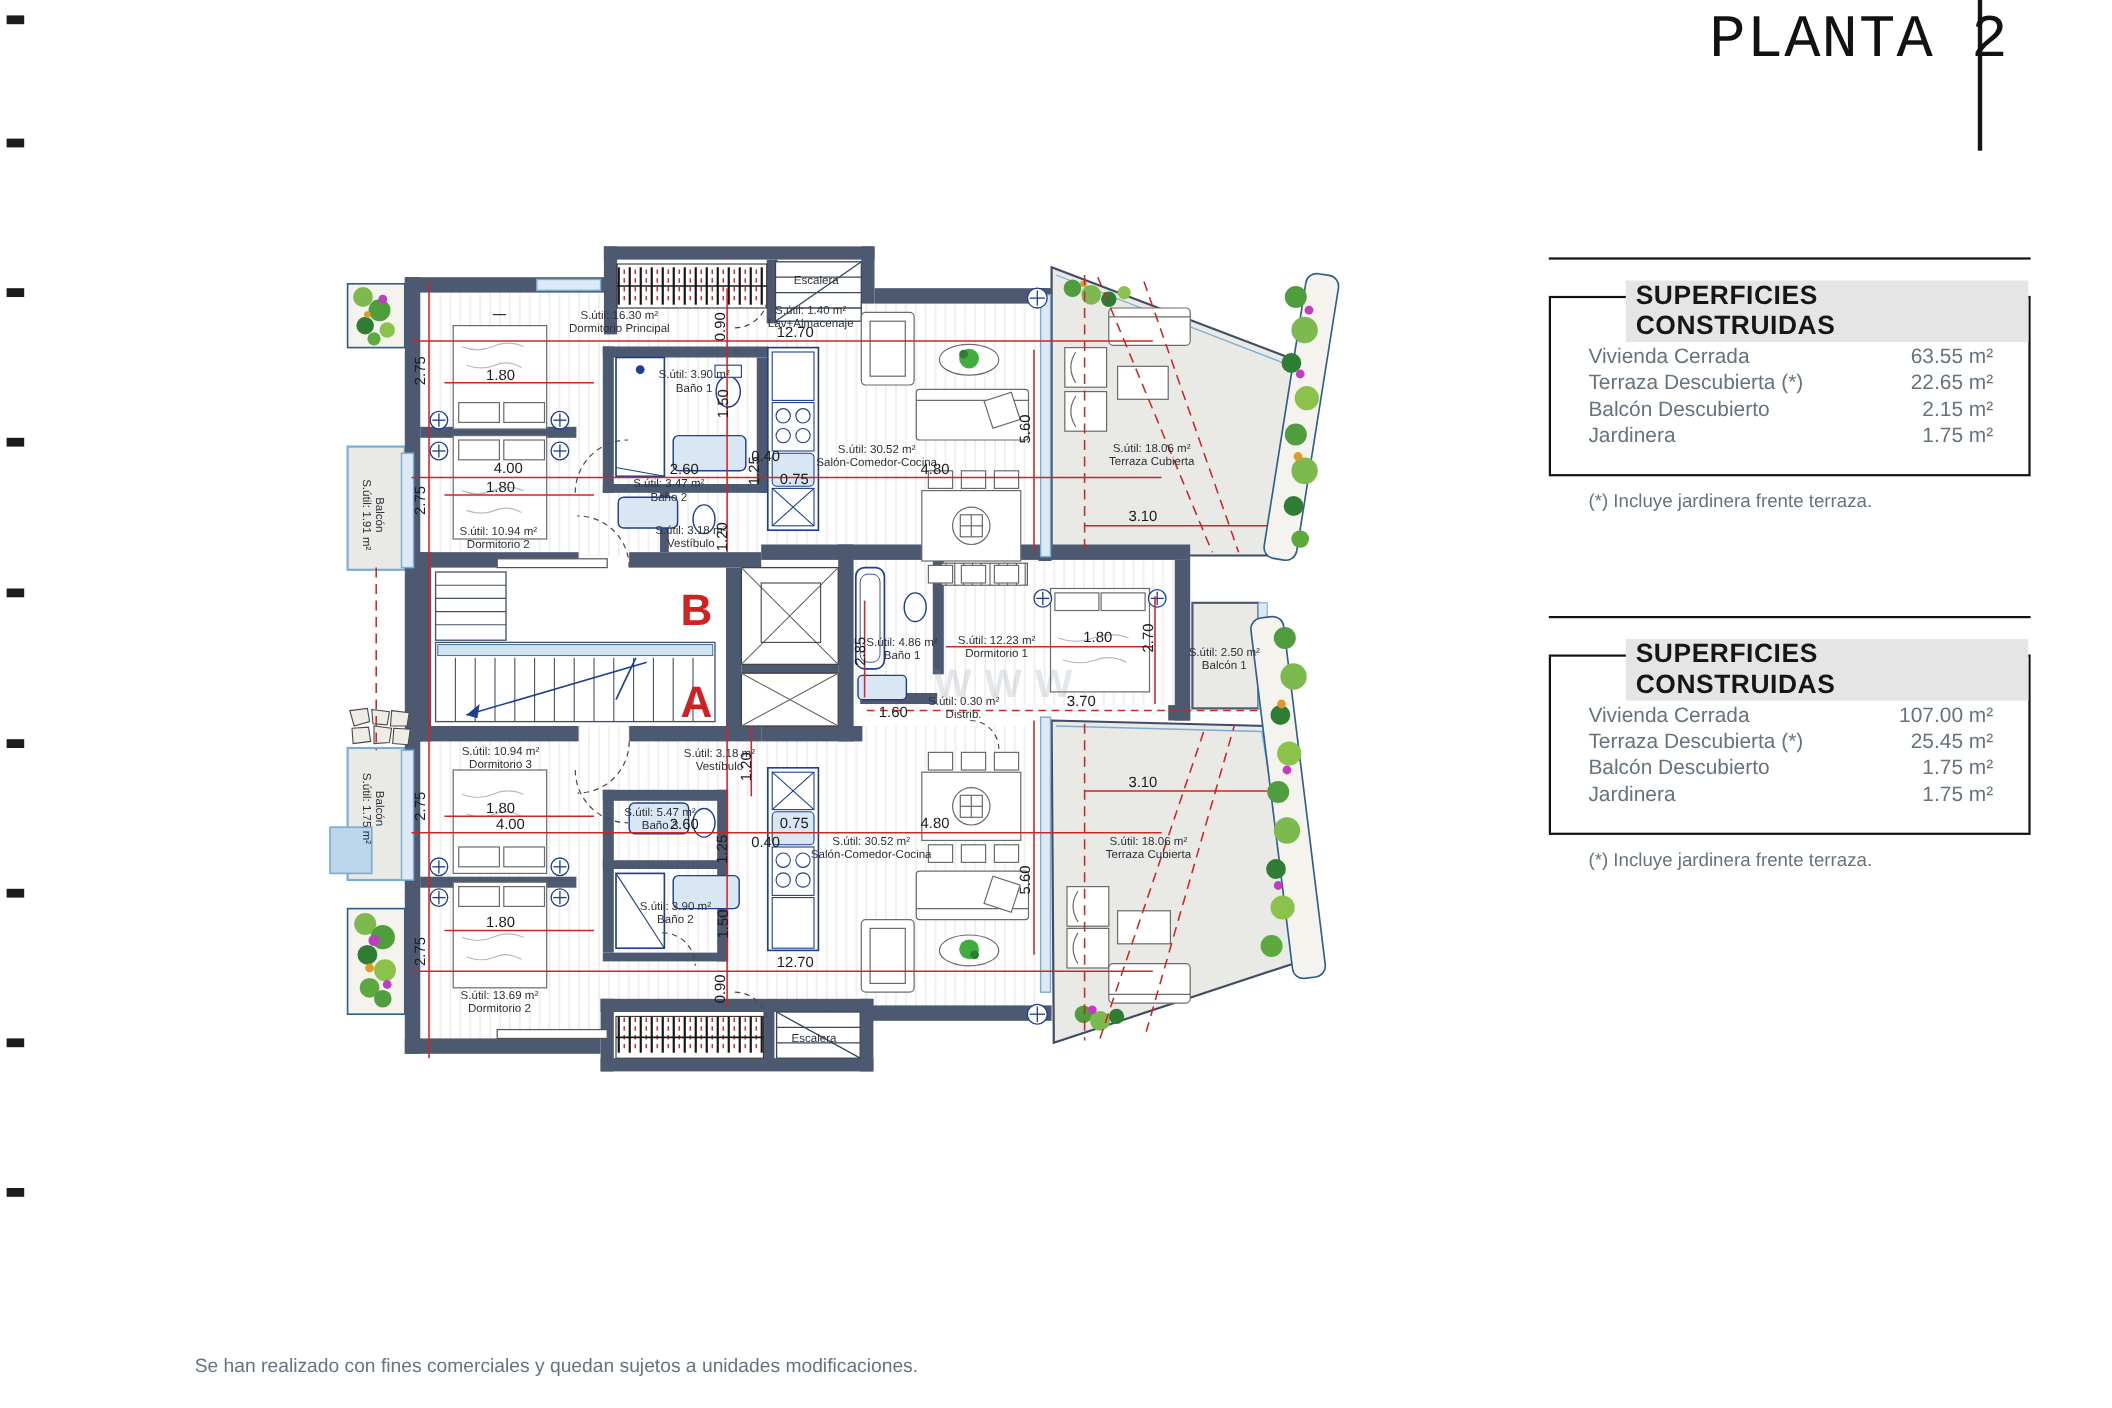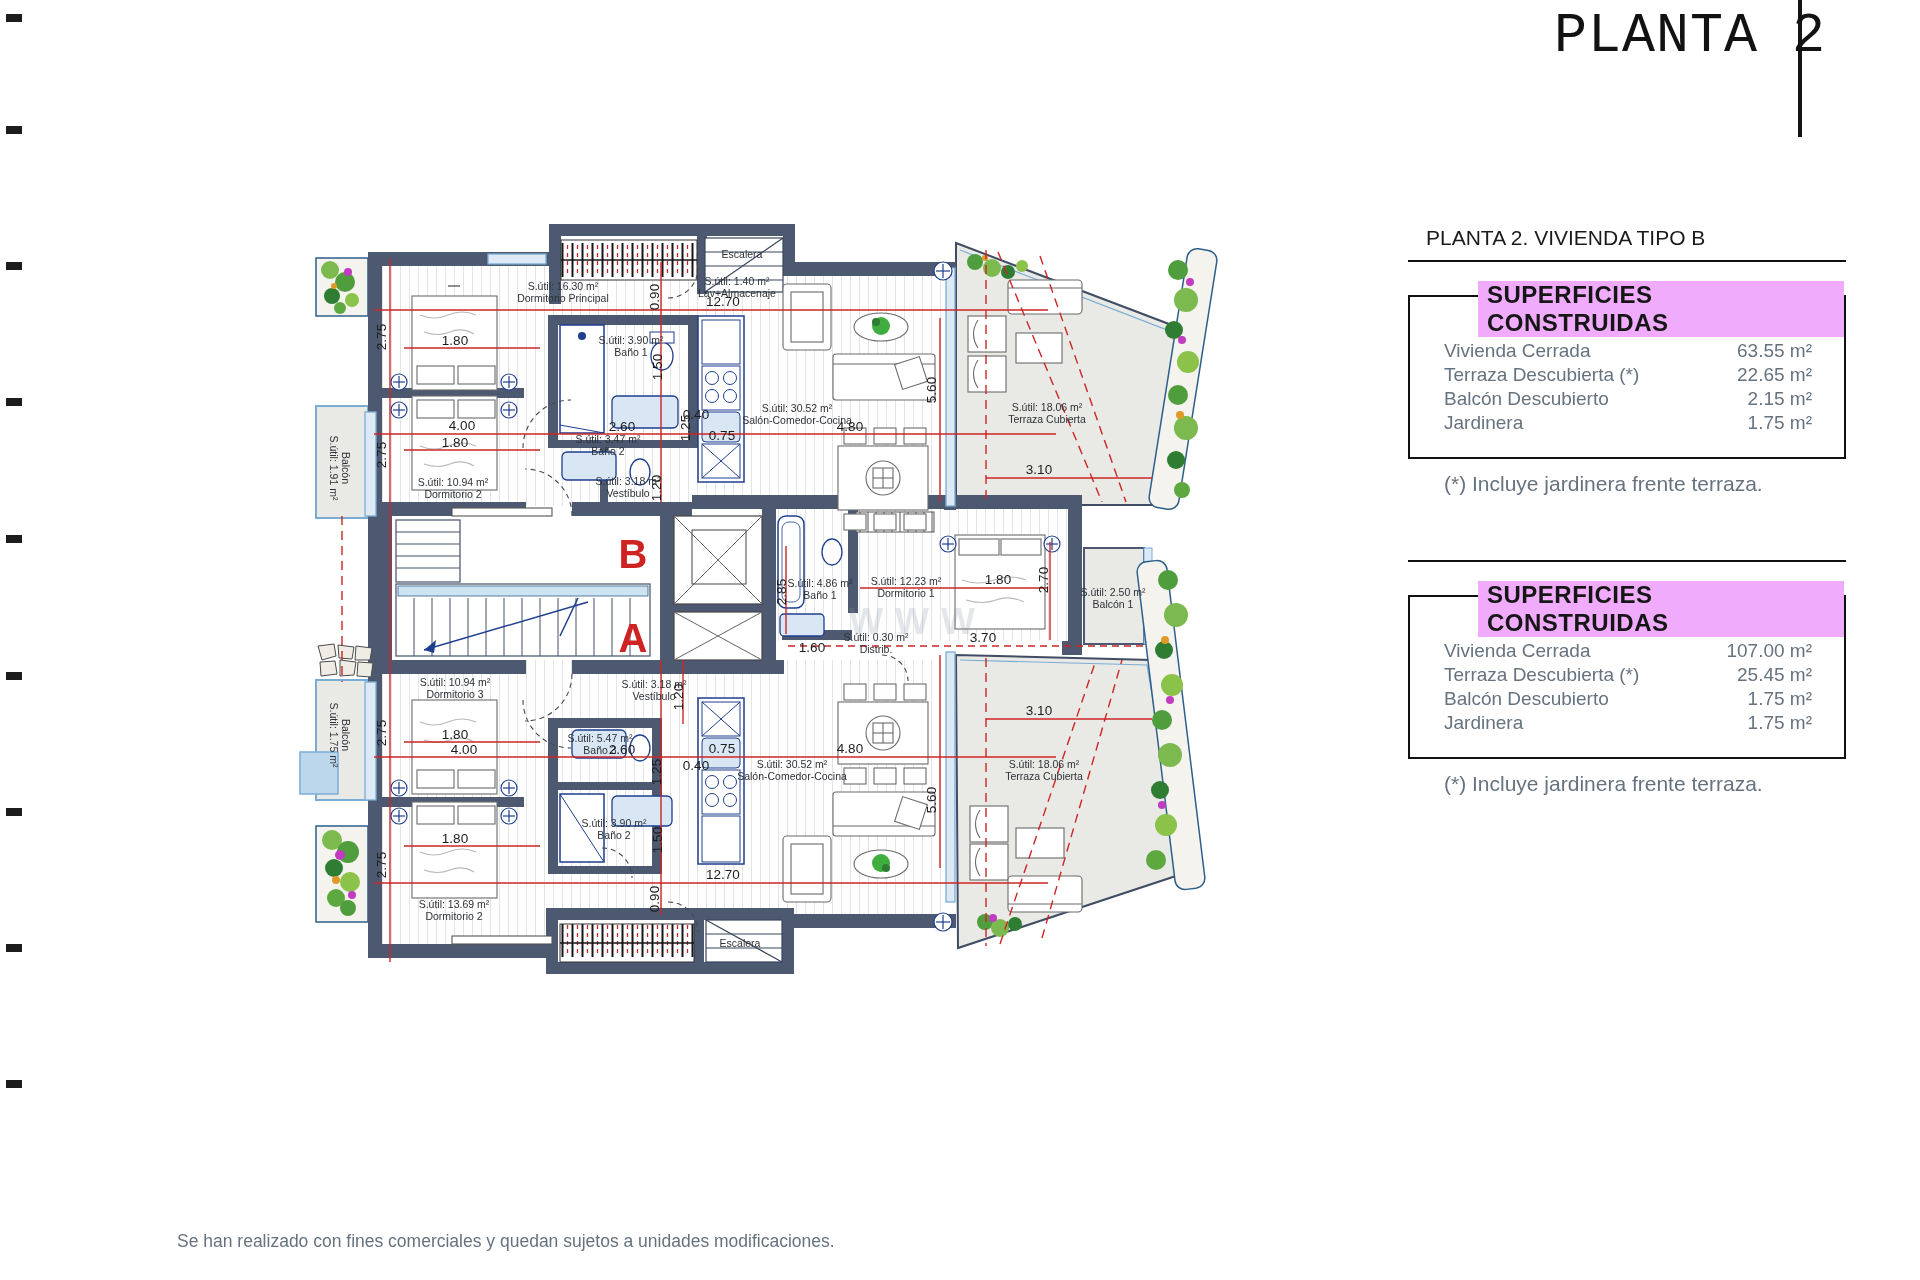--- a/index.html
+++ b/index.html
@@ -10,25 +10,25 @@
   .title-main{font-size:55px;line-height:62px;font-weight:400;letter-spacing:1px;color:#121212;}
   .title-sub{font-size:23px;line-height:29px;font-weight:700;color:#121212;}
   .corner-line{position:absolute;left:1798px;top:0;width:4px;height:137px;background:#151515;}
   
   .mark{position:absolute;left:6px;width:16px;height:8px;background:#1c1c1c;}
   
   .sx-table{position:absolute;left:1408px;width:438px;}
   .sx-header{font-size:21px;font-weight:500;color:#1a1a1a;margin-left:18px;line-height:26px;}
   .sx-rule{border-top:2px solid #111;margin-top:9px;}
   .sx-box{position:relative;border:2px solid #111;height:160px;margin-top:33px;}
-  .sx-boxtitle{position:absolute;top:-16px;left:68px;background:#f0abfc;padding:0 9px;
+  .sx-boxtitle{position:absolute;top:-16px;left:68px;background:#e5e5e5;padding:0 9px;
                font-size:24px;font-weight:700;color:#161616;letter-spacing:0.5px;}
   .sx-rows{padding:42px 32px 0 34px;}
   .sx-row{display:flex;justify-content:space-between;font-size:19px;line-height:24px;color:#66737f;text-align:right;}
-  .sx-note{margin:13px 0 0 36px;font-size:21px;color:#66737f;}
+  .sx-note{margin:13px 0 0 36px;font-size:17px;color:#66737f;}
   
   .foot{position:absolute;left:163px;top:1230px;font-size:17.5px;line-height:23px;color:#66737f;}
   .foot .l2{padding-left:14px;}
   
   svg text{font-family:"Liberation Sans",sans-serif;}
   .room{font-size:10.5px;fill:#2d3136;text-anchor:middle;}
   .dim{font-size:13.5px;fill:#1c1c1c;text-anchor:middle;}
   .ab{font-size:40px;font-weight:bold;fill:#cf2222;text-anchor:middle;}
   .esc{font-size:10.5px;fill:#2d3136;text-anchor:middle;}
   .wm{font-size:36px;font-weight:bold;fill:#8a949e;opacity:.22;letter-spacing:12px;text-anchor:middle;}
@@ -528,21 +528,20 @@
     <div class="mark" style="top:944px"></div>
   <div class="mark" style="top:1080px"></div>
 </div>
 <div class="corner-line"></div>
 
 <div class="title-block">
   <div class="title-main">PLANTA 2</div>
 </div>
 
 <div class="sx-table" style="top:225px">
-  <div class="sx-header">PLANTA 2. VIVIENDA TIPO B</div>
   <div class="sx-rule"></div>
   <div class="sx-box">
     <div class="sx-boxtitle">SUPERFICIES CONSTRUIDAS</div>
     <div class="sx-rows">
         <div class="sx-row">
           <span>Vivienda Cerrada</span>
           <span>63.55 m²</span>
         </div>
         <div class="sx-row">
           <span>Terraza Descubierta (*)</span>

